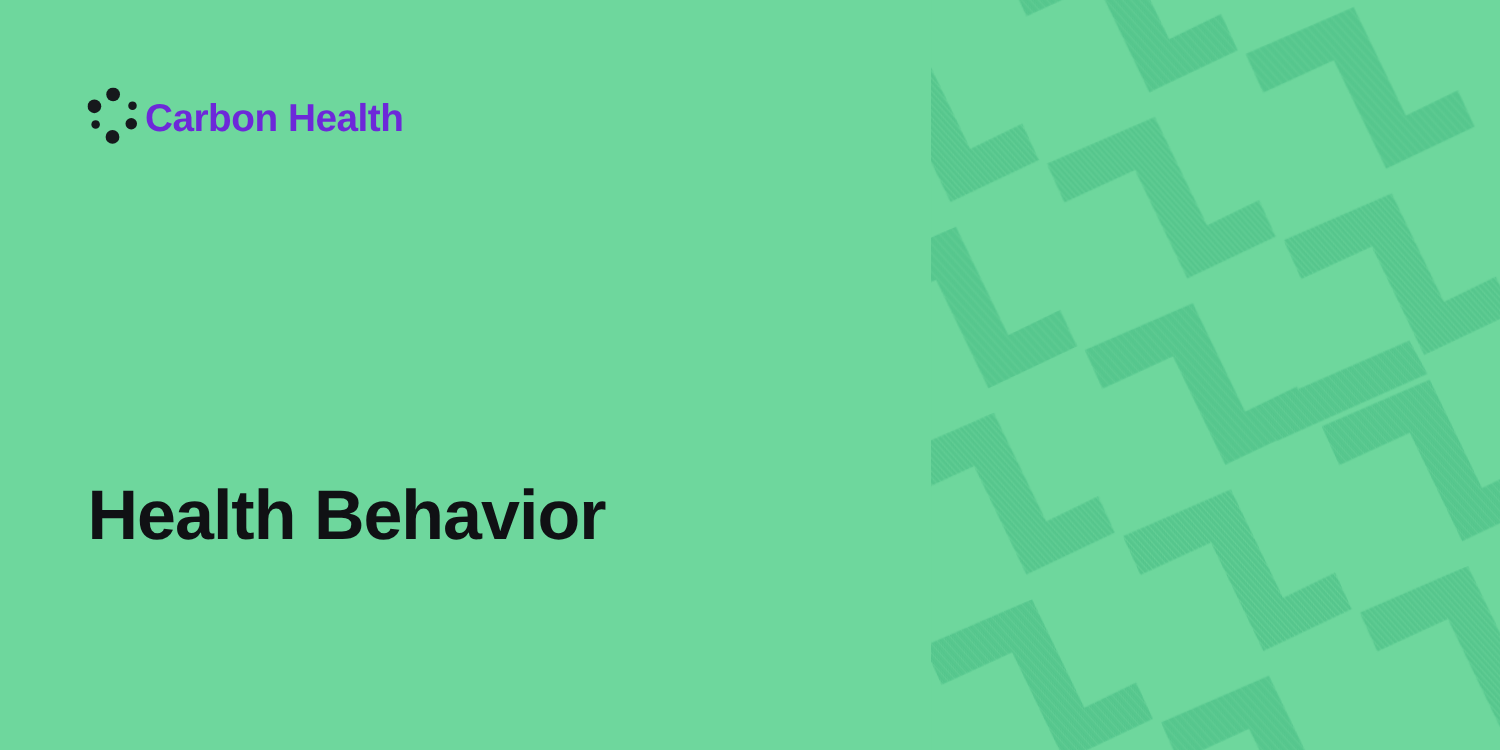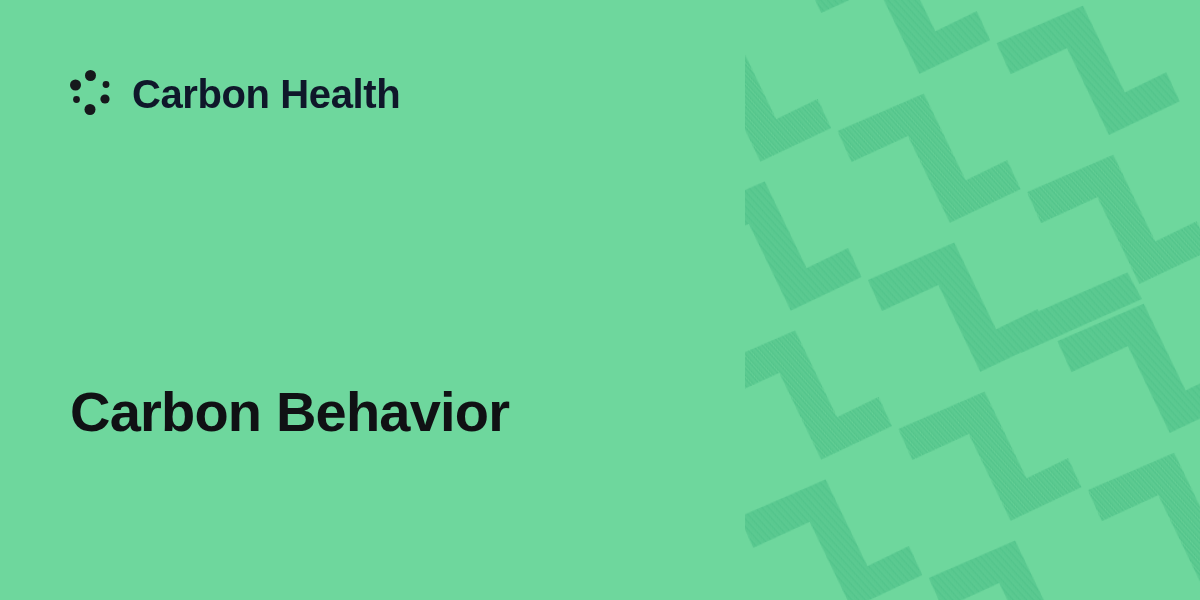--- a/index.html
+++ b/index.html
@@ -45,26 +45,26 @@
     align-items: center;
     height: 56px;
   }
   .logo-mark {
     width: 44px;
     height: 48px;
     display: block;
     flex: 0 0 auto;
   }
   .logo-wordmark {
-    margin-left: 18px;
+    margin-left: 2px;
     font-family: "Liberation Sans", sans-serif;
-    font-size: 40px;
+    font-size: 31px;
     font-weight: 700;
     letter-spacing: -0.4px;
-    color: #0f172a;
+    color: #6d28d9;
     line-height: 1;
     white-space: nowrap;
   }
 
   
   .headline-block {
     position: absolute;
     left: 70px;
     top: 358px;
     width: 640px;
@@ -173,16 +173,16 @@
       <circle cx="5.5" cy="15.0" r="5.5" fill="#16181c"></circle>
       <circle cx="36.0" cy="14.5" r="3.4" fill="#16181c"></circle>
       <circle cx="6.5" cy="29.5" r="3.4" fill="#16181c"></circle>
       <circle cx="35.0" cy="29.0" r="4.6" fill="#16181c"></circle>
       <circle cx="20.0" cy="39.5" r="5.5" fill="#16181c"></circle>
     </svg>
     <span class="logo-wordmark">Carbon Health</span>
   </div>
 
   <div class="headline-block">
-    <h1 class="page-title">Carbon Behavior</h1>
+    <h1 class="page-title">Health Behavior</h1>
   </div>
 
 </div>
 
 </body></html>

